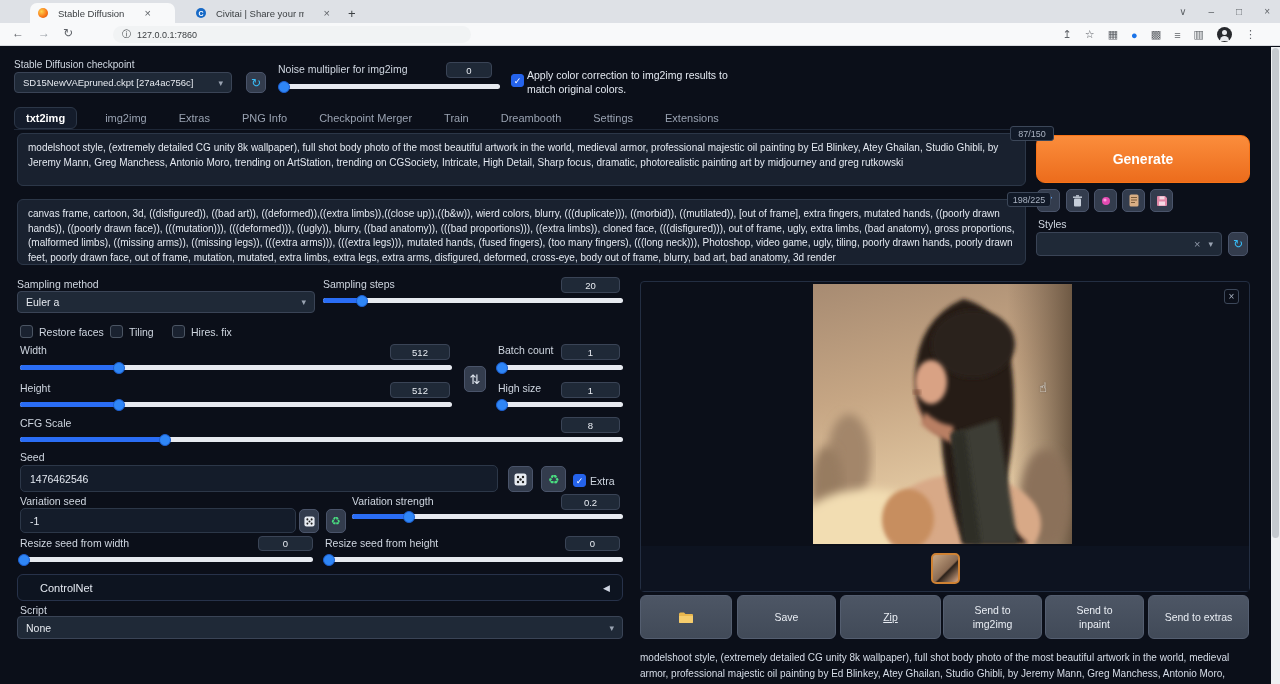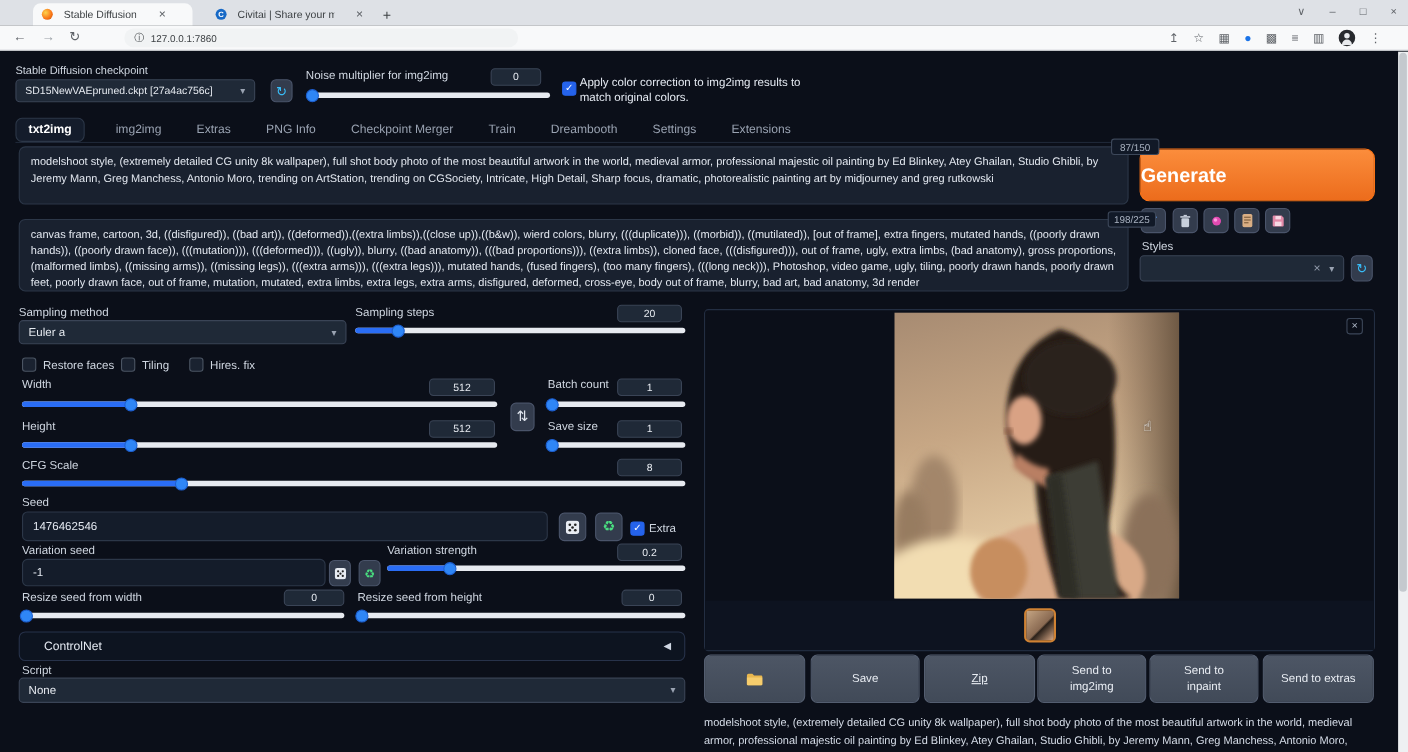--- a/index.html
+++ b/index.html
@@ -142,21 +142,21 @@
     <span class="navtab">Settings</span>
     <span class="navtab">Extensions</span>
   </div>
 
   <div class="counter" style="left:974px; top:126px;">87/150</div>
   <div class="ta" style="left:17px; top:133px; width:1009px; height:53px;">modelshoot style, (extremely detailed CG unity 8k wallpaper), full shot body photo of the most beautiful artwork in the world, medieval armor, professional majestic oil painting by Ed Blinkey, Atey Ghailan, Studio Ghibli, by Jeremy Mann, Greg Manchess, Antonio Moro, trending on ArtStation, trending on CGSociety, Intricate, High Detail, Sharp focus, dramatic, photorealistic painting art by midjourney and greg rutkowski</div>
 
   <div class="counter" style="left:971px; top:192px;">198/225</div>
   <div class="ta" style="left:17px; top:199px; width:1009px; height:66px;">canvas frame, cartoon, 3d, ((disfigured)), ((bad art)), ((deformed)),((extra limbs)),((close up)),((b&amp;w)), wierd colors, blurry, (((duplicate))), ((morbid)), ((mutilated)), [out of frame], extra fingers, mutated hands, ((poorly drawn hands)), ((poorly drawn face)), (((mutation))), (((deformed))), ((ugly)), blurry, ((bad anatomy)), (((bad proportions))), ((extra limbs)), cloned face, (((disfigured))), out of frame, ugly, extra limbs, (bad anatomy), gross proportions, (malformed limbs), ((missing arms)), ((missing legs)), (((extra arms))), (((extra legs))), mutated hands, (fused fingers), (too many fingers), (((long neck))), Photoshop, video game, ugly, tiling, poorly drawn hands, poorly drawn feet, poorly drawn face, out of frame, mutation, mutated, extra limbs, extra legs, extra arms, disfigured, deformed, cross-eye, body out of frame, blurry, bad art, bad anatomy, 3d render</div>
 
-  <div class="abs" style="left:1036px; top:135px; width:214px; height:48px; background:linear-gradient(180deg,#fb8d3c,#ec6c1c); border:1px solid #f97316; border-radius:9px; display:flex; align-items:center; color:#fff; font-weight:bold; font-size:18px;">
+  <div class="abs" style="left:1036px; top:135px; width:214px; height:48px; background:linear-gradient(180deg,#fb8d3c,#ec6c1c); border:1px solid #f97316; border-radius:9px; display:flex; align-items:center; justify-content:center; color:#fff; font-weight:bold; font-size:14px;">
     <span>Generate</span>
   </div>
 
   <div class="tool" style="left:1037px; top:189px; width:23px; height:23px; color:#60a5fa; font-weight:bold;">
     <span class="mini-ico">↙</span>
   </div>
   <div class="tool" style="left:1066px; top:189px; width:23px; height:23px;">
     <svg width="11" height="12" viewBox="0 0 11 12">
         <rect x="2" y="3.5" width="7" height="8" rx="1" fill="#c7cfdb"></rect>
         <rect x="1" y="1.5" width="9" height="1.4" fill="#c7cfdb"></rect>
@@ -235,21 +235,21 @@
     <span>⇅</span>
   </div>
 
   <div class="lbl" style="left:20px; top:382px;">Height</div>
   <div class="valbox" style="left:390px; top:382px; width:60px;">512</div>
   <div class="slider" style="left:20px; top:402px; width:432px;">
     <div class="fill" style="width:23%;"></div>
       <div class="knob" style="left:23%;"></div>
   </div>
 
-  <div class="lbl" style="left:498px; top:382px;">Save size</div>
+  <div class="lbl" style="left:498px; top:382px;">High size</div>
   <div class="valbox" style="left:561px; top:382px; width:59px;">1</div>
   <div class="slider" style="left:498px; top:402px; width:125px;">
     <div class="fill" style="width:0%;"></div>
       <div class="knob" style="left:4px;"></div>
   </div>
 
   <div class="lbl" style="left:20px; top:417px;">CFG Scale</div>
   <div class="valbox" style="left:561px; top:417px; width:59px;">8</div>
   <div class="slider" style="left:20px; top:437px; width:603px;">
     <div class="fill" style="width:24%;"></div>

